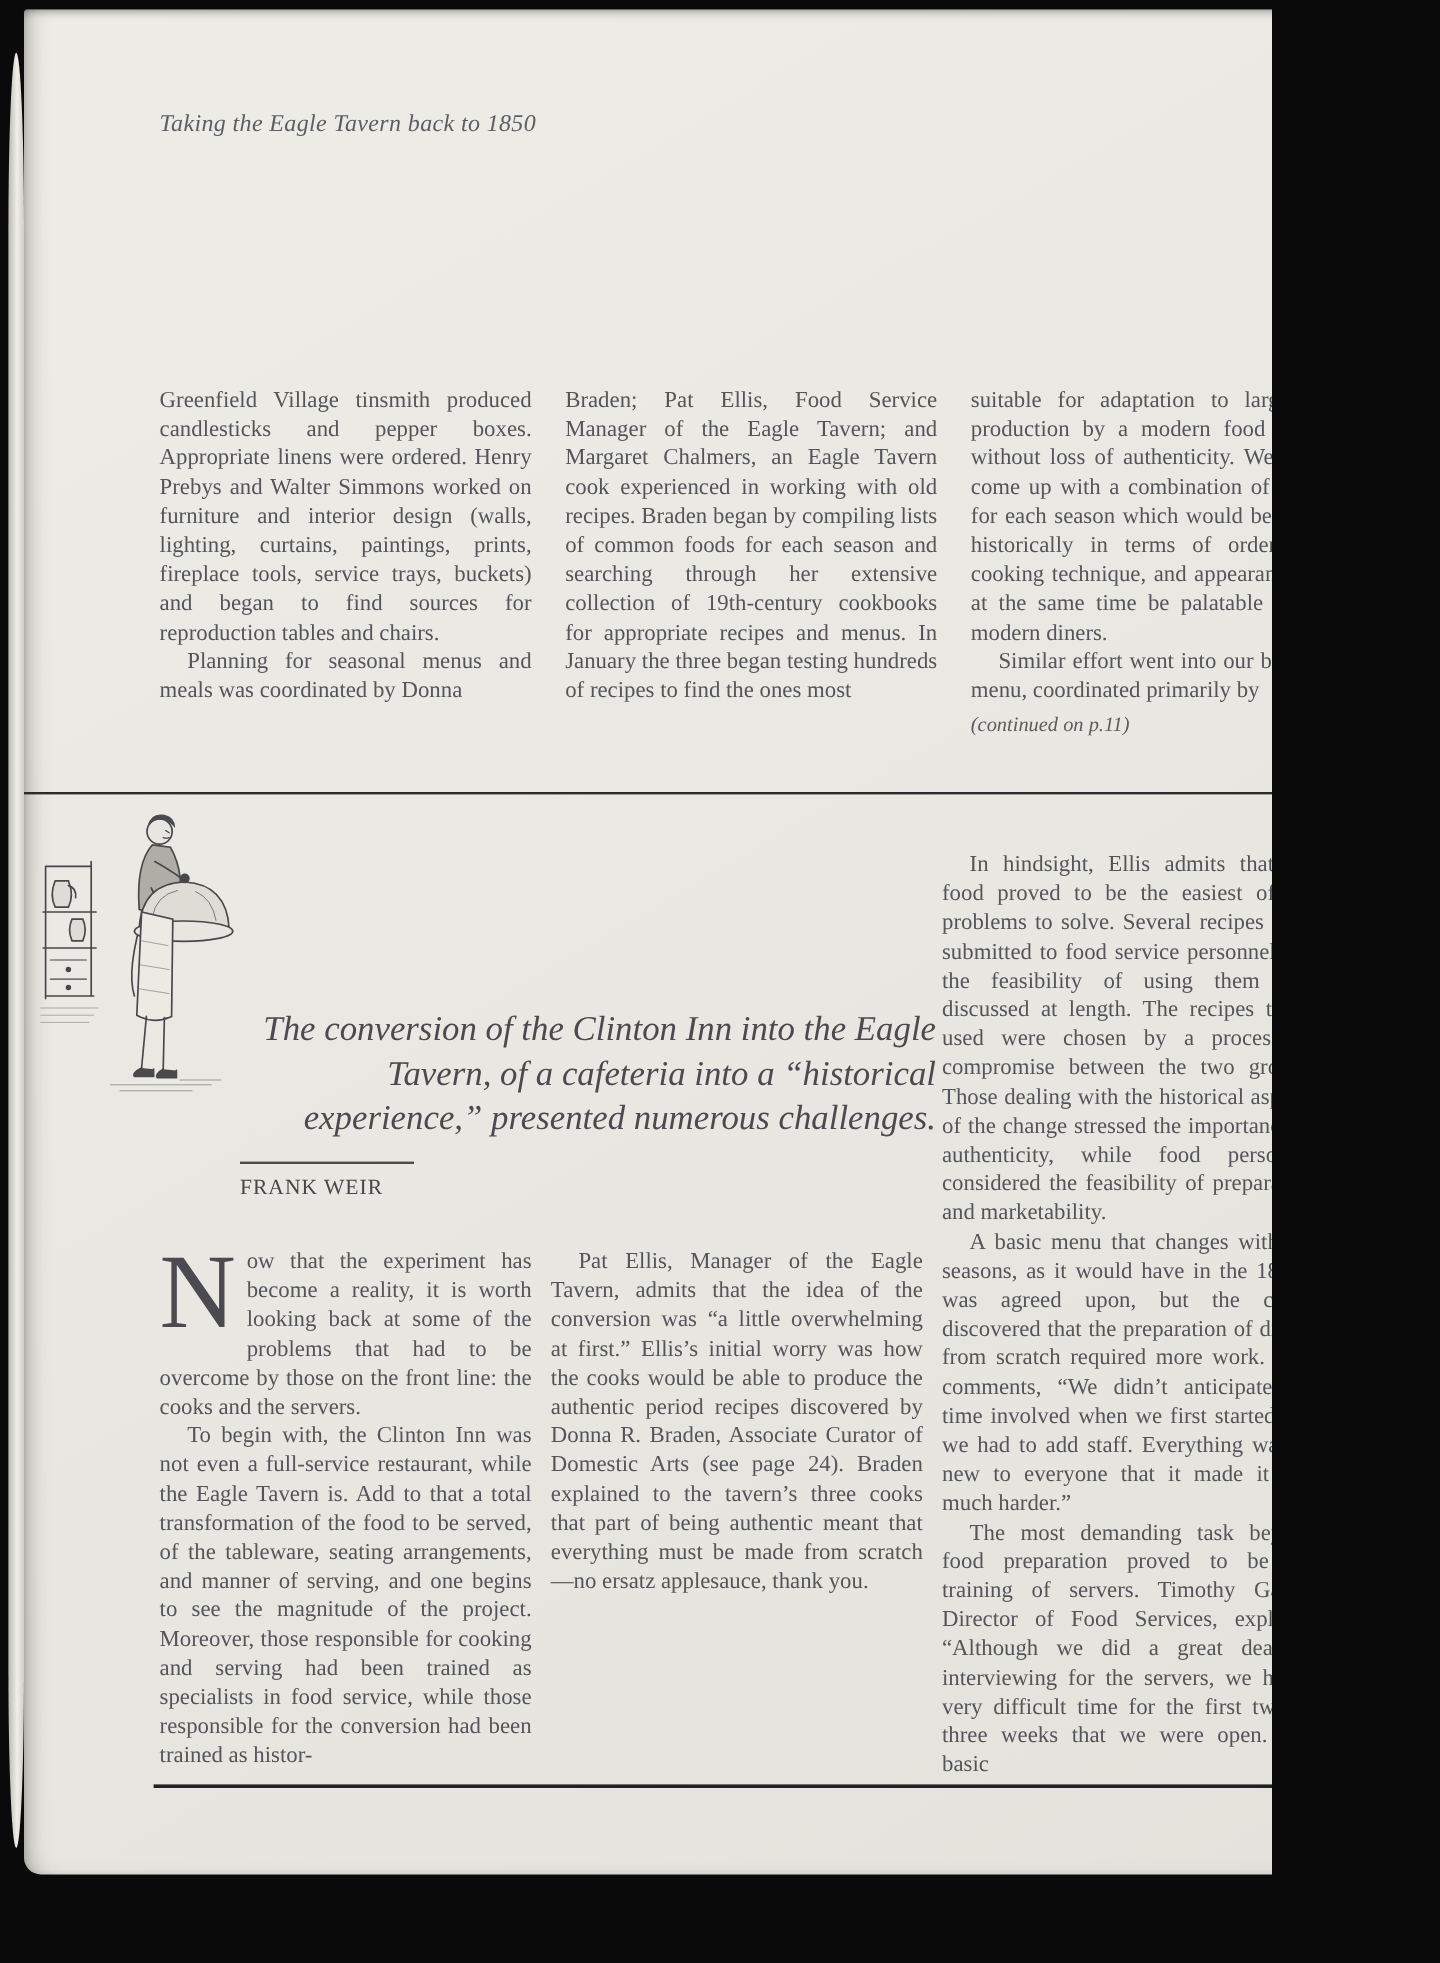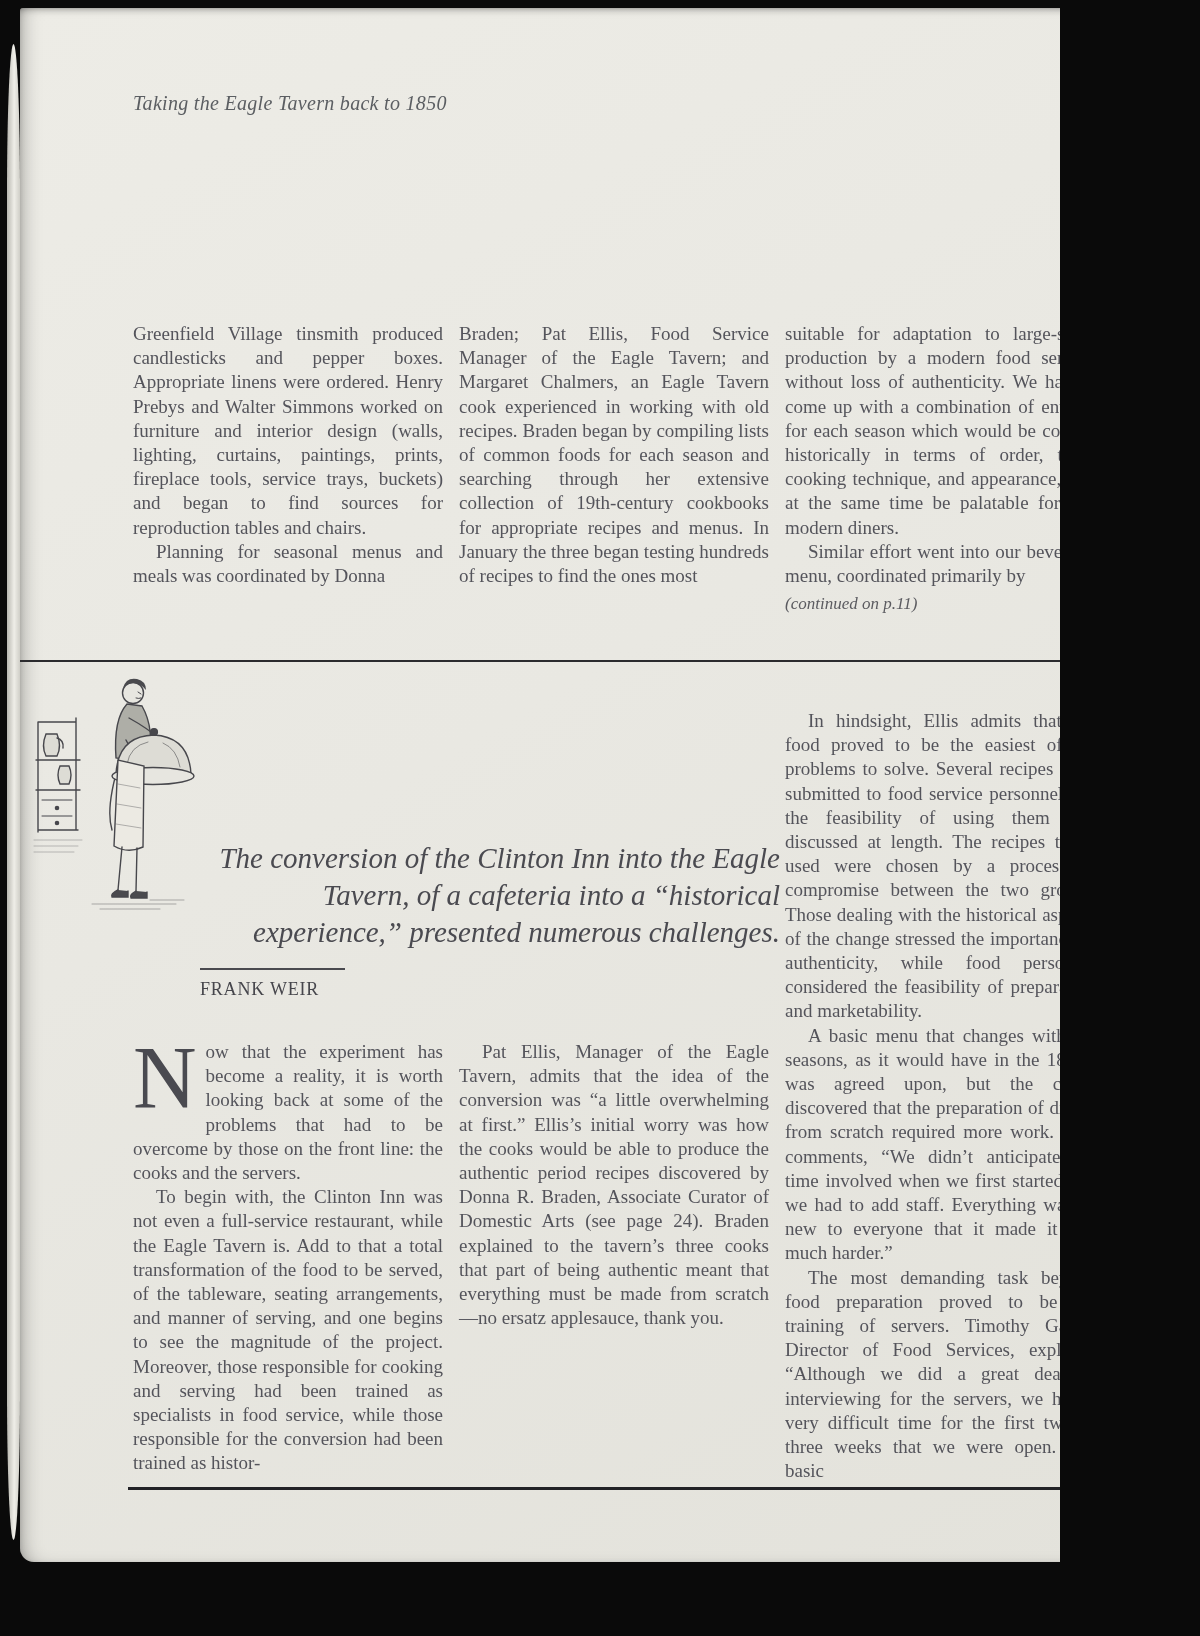--- a/index.html
+++ b/index.html
@@ -7,21 +7,21 @@
         font-family:"Liberation Serif","DejaVu Serif",serif;}
   .page-curl{position:absolute;left:7px;top:44px;width:13px;height:1496px;
         background:linear-gradient(90deg,#b9b8b1,#efeee8 55%,#cfcec7);
         border-radius:7px/160px;}
   .page{position:absolute;left:20px;top:8px;width:1116px;height:1554px;
         background:linear-gradient(150deg,#edece6 0%,#e9e8e2 45%,#e3e2db 100%);
         border-radius:3px 3px 3px 14px;
         box-shadow:inset 12px 0 22px -14px rgba(0,0,0,.45), inset 0 4px 9px -5px rgba(0,0,0,.5), inset -3px 0 7px -4px rgba(0,0,0,.3);}
   .running-head{position:absolute;left:113px;top:84px;font-style:italic;font-size:20px;
         color:#5b5e62;letter-spacing:.3px;}
-  .top-columns{position:absolute;left:113px;top:314px;width:963px;display:flex;gap:16px;}
+  .top-columns{position:absolute;left:113px;top:314px;width:963px;display:flex;gap:28px;}
   .col{width:310px;flex:0 0 310px;}
   .para{margin:0;font-size:19px;line-height:24.2px;color:#54545b;text-align:justify;}
   .indent{text-indent:23px;}
   .cont-note{margin-top:4px;font-size:17px;font-style:italic;text-align:left;color:#5b5b60;}
   .article{position:absolute;left:0;top:652px;width:1116px;height:835px;
         border-top:2px solid #2b2b2e;}
   .illustration{position:absolute;left:10px;top:2px;width:170px;height:250px;}
   .article-title{position:absolute;left:140px;top:46px;width:522px;margin:0;text-align:center;
         font-size:57px;line-height:64px;font-weight:normal;color:#38383d;letter-spacing:.5px;}
   .deck{position:absolute;left:180px;top:178px;width:580px;margin:0;font-style:italic;

